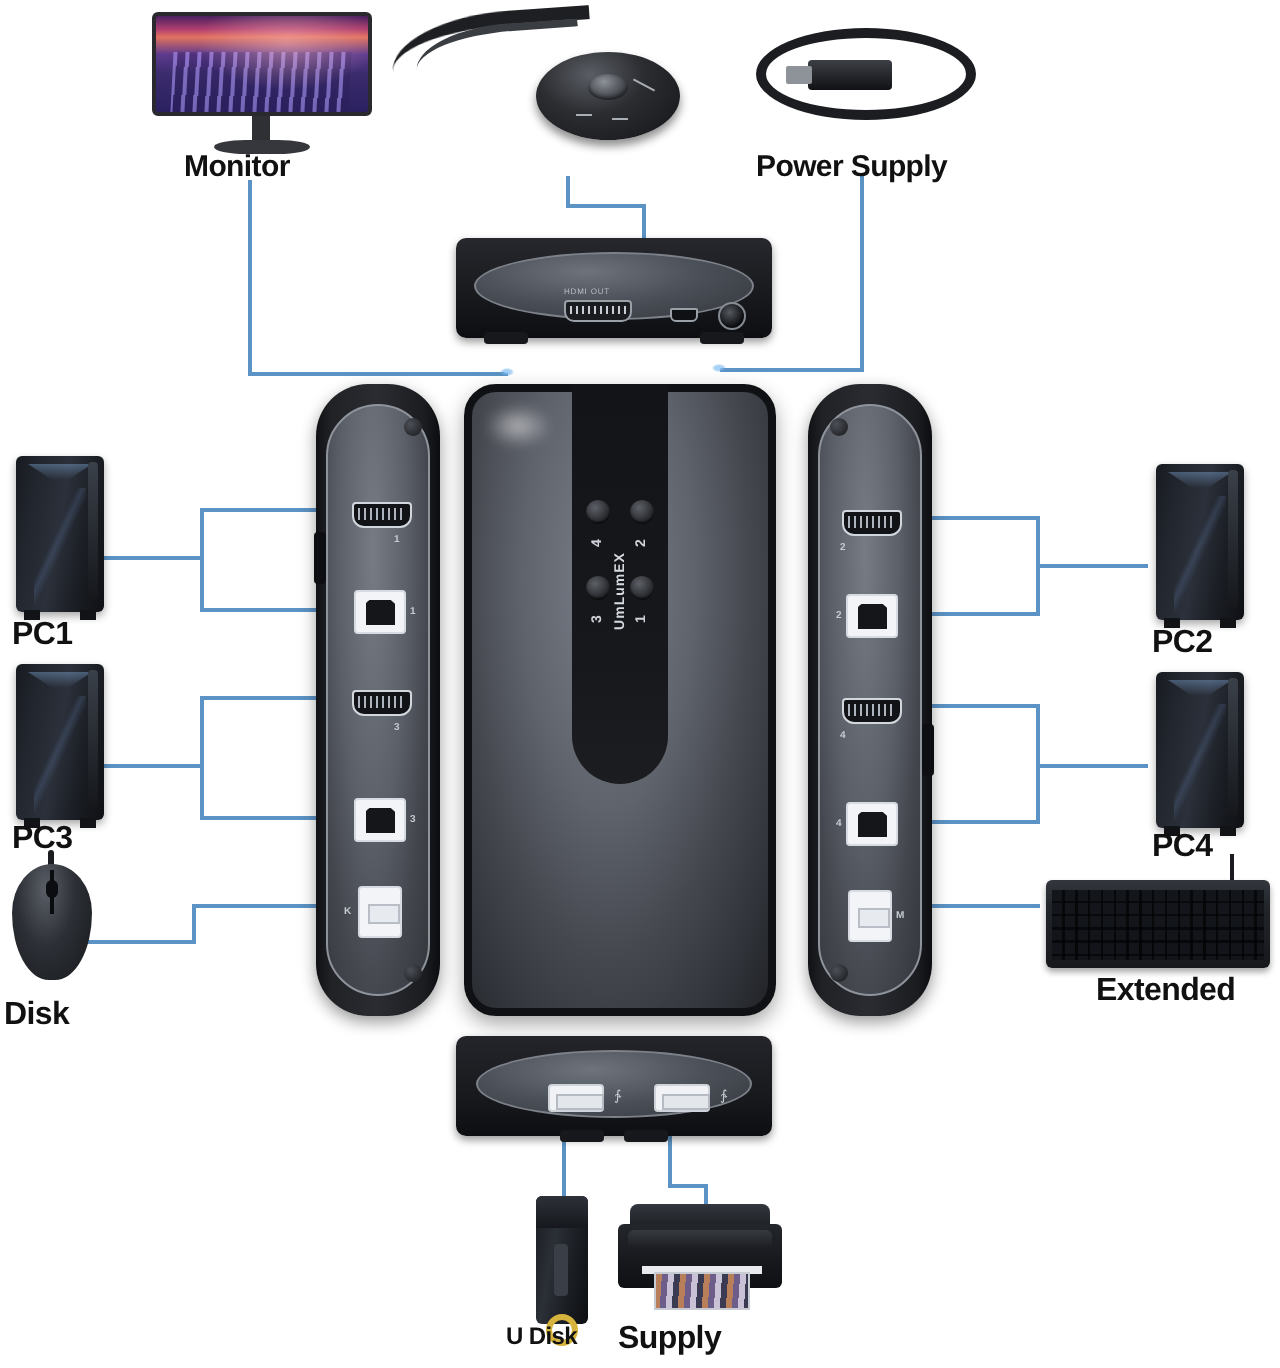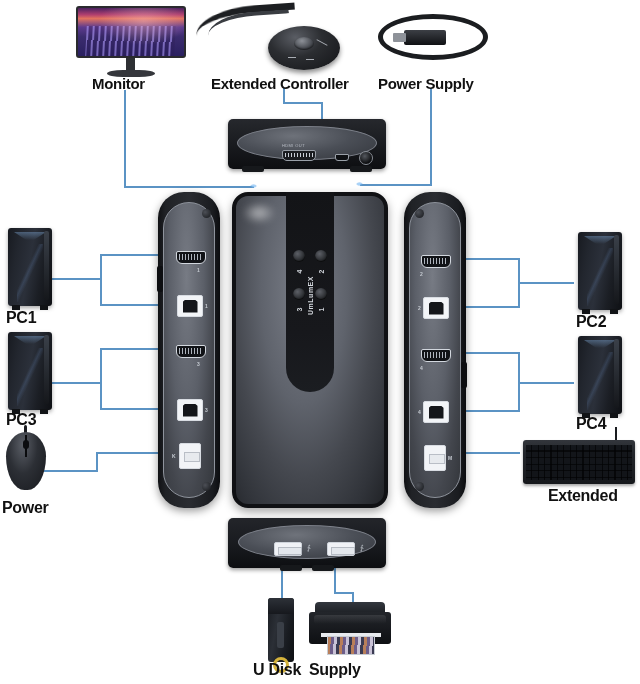--- a/index.html
+++ b/index.html
@@ -411,21 +411,20 @@
   <div class="ctrl">
     <div class="ctrl-cable"></div>
     <div class="ctrl-cable2"></div>
     <div class="ctrl-puck">
       <div class="ctrl-knob"></div>
       <div class="ctrl-tick" style="left:48px; top:16px; width:12px; transform:rotate(28deg);"></div>
       <div class="ctrl-tick" style="left:20px; top:31px; width:8px;"></div>
       <div class="ctrl-tick" style="left:38px; top:33px; width:8px;"></div>
     </div>
   </div>
-  <div class="lbl" style="left:211px; top:76px; font-size:15px;">Extended Controller</div>
 
   <div class="psu">
     <div class="psu-loop"></div>
     <div class="psu-plug"></div>
     <div class="psu-tip"></div>
   </div>
   <div class="lbl" style="left:378px; top:76px; font-size:15px;">Power Supply</div>
 
   <div class="toppanel">
     <div class="oval">
@@ -554,37 +553,37 @@
   </div>
   <div class="lbl" style="left:576px; top:416px; font-size:16px;">PC4</div>
 
   <div class="mouse">
     <div class="mouse-cord"></div>
     <div class="mouse-body">
       <div class="mouse-split"></div>
       <div class="mouse-wheel"></div>
     </div>
   </div>
-  <div class="lbl" style="left:2px; top:500px; font-size:16px;">Power</div>
+  <div class="lbl" style="left:2px; top:500px; font-size:16px;">Disk</div>
 
   <div class="kb">
     <div class="kb-cord"></div>
     <div class="kb-body">
       <div class="kb-keys"></div>
     </div>
   </div>
   <div class="lbl" style="left:548px; top:488px; font-size:16px;">Extended</div>
 
   <div class="udisk">
     <div class="udisk-body"></div>
     <div class="udisk-cap"></div>
     <div class="udisk-slot"></div>
     <div class="udisk-ring"></div>
   </div>
-  <div class="lbl" style="left:253px; top:662px; font-size:16px;">U Disk</div>
+  <div class="lbl" style="left:253px; top:662px; font-size:12px;">U Disk</div>
 
   <div class="printer">
     <div class="pr-top"></div>
     <div class="pr-body">
       <div class="pr-logo">Canon</div>
     </div>
     <div class="pr-tray"></div>
     <div class="pr-paper"></div>
   </div>
   <div class="lbl" style="left:309px; top:662px; font-size:16px;">Supply</div>

